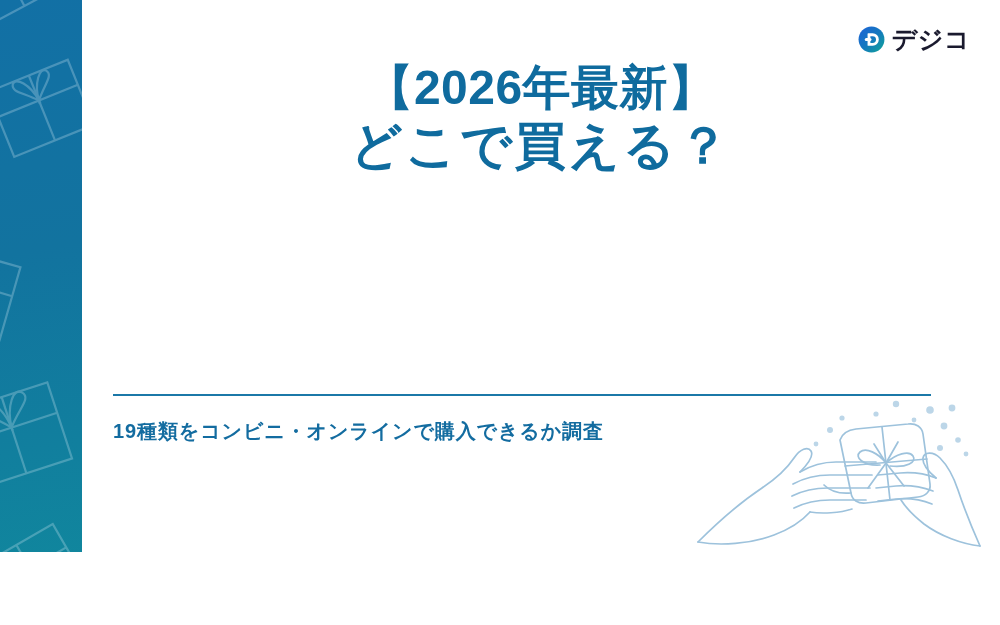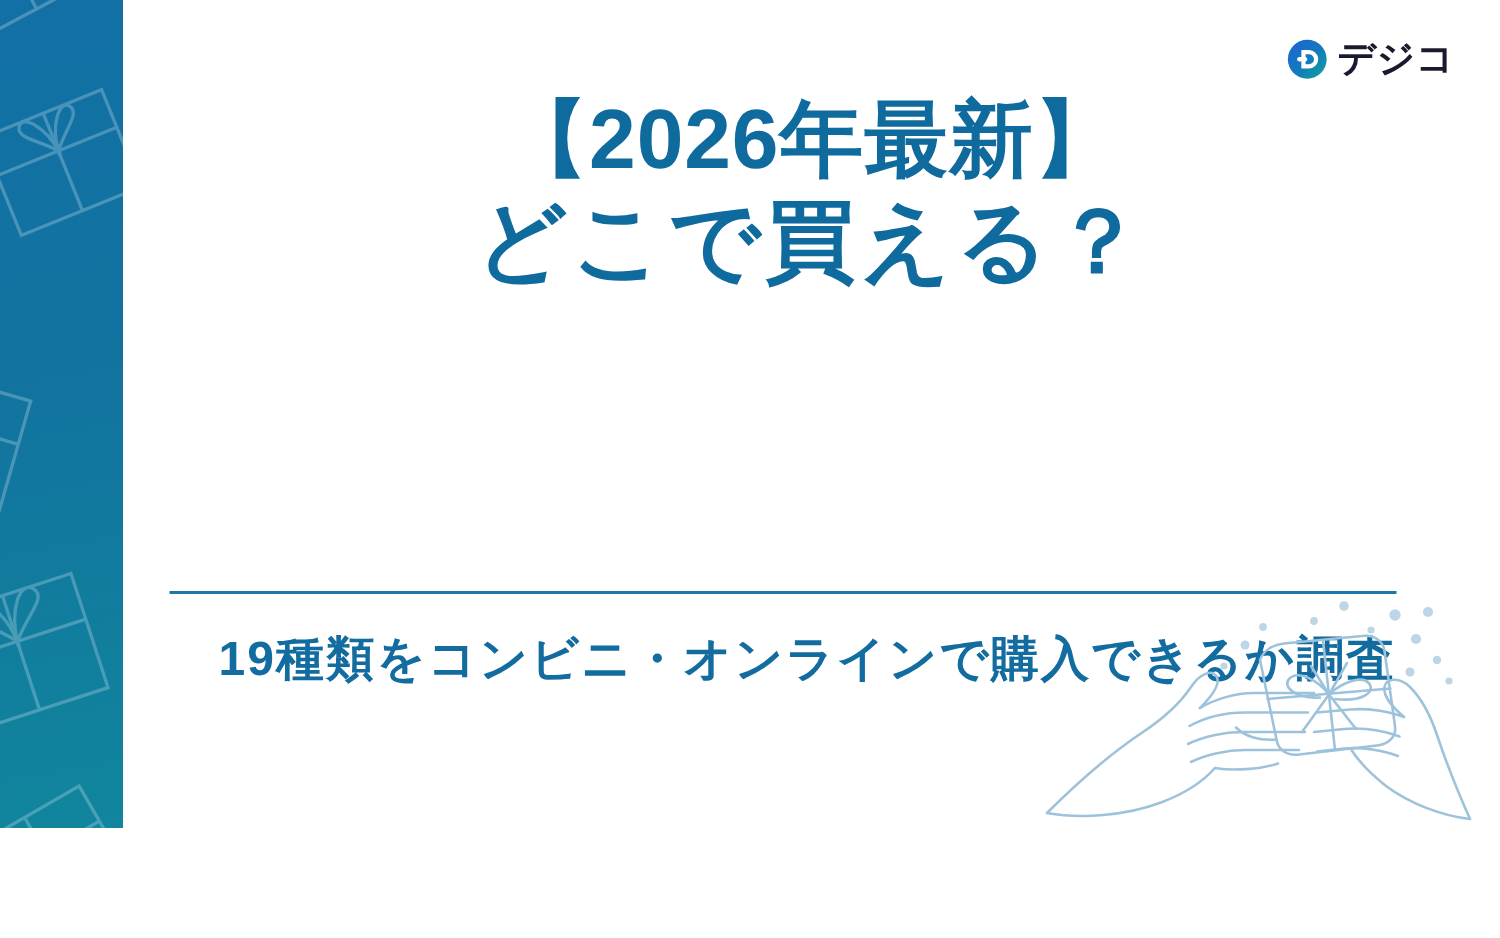--- a/index.html
+++ b/index.html
@@ -71,54 +71,54 @@
     width: 918px;
     text-align: center;
   }
   .headline-line {
     color: #0f6b9e;
     font-weight: bold;
     white-space: nowrap;
     letter-spacing: 0.02em;
   }
   #headline-line-1 {
-    font-size: 56px;
+    font-size: 48px;
     line-height: 1.1;
     letter-spacing: 0.01em;
   }
   #headline-line-2 {
     font-size: 80px;
     line-height: 1.28;
     letter-spacing: 0.01em;
   }
   #headline-line-3 {
-    font-size: 60px;
+    font-size: 51px;
     line-height: 1.22;
     letter-spacing: 0.05em;
   }
 
   
   #divider {
     position: absolute;
     left: 113px;
     top: 394px;
     width: 818px;
     height: 2px;
     background: #1b78a8;
   }
 
   
   #subtitle {
     position: absolute;
     left: 113px;
     top: 418px;
     width: 818px;
-    text-align: right;
+    text-align: left;
     color: #136ca0;
-    font-size: 32px;
+    font-size: 20px;
     font-weight: bold;
     letter-spacing: 0.045em;
     white-space: nowrap;
     line-height: 1.35;
   }
 
   
   #illustration {
     position: absolute;
     right: 14px;

